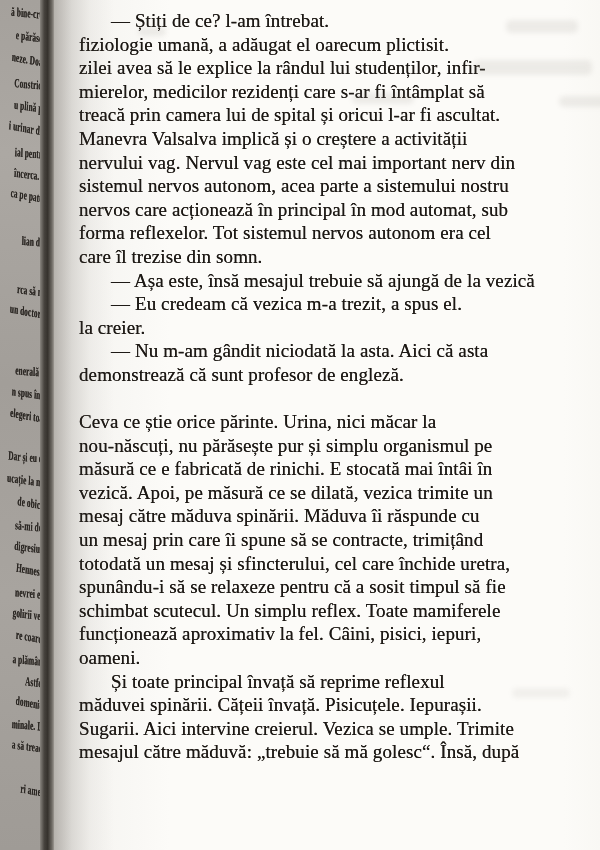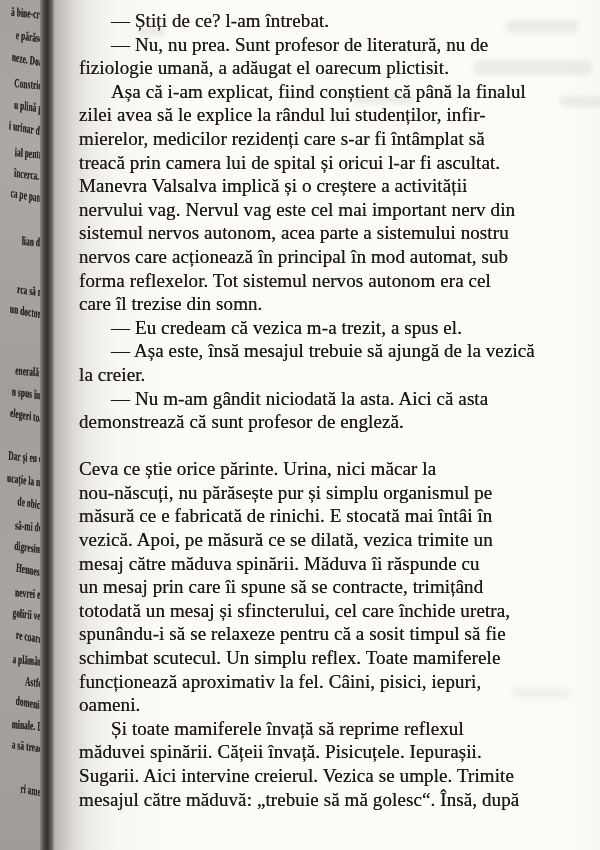--- a/index.html
+++ b/index.html
@@ -116,49 +116,47 @@
 
   <div class="page">
     <div class="ghost g1"></div>
     <div class="ghost g2"></div>
     <div class="ghost g3"></div>
     <div class="ghost g4"></div>
     <div class="ghost g5"></div>
     <div class="ghost g6"></div>
     <div class="text-block" id="text-block">
         <div class="line indent">— Știți de ce? l-am întrebat.</div>
-        <div class="line indent">— Nu, nu prea. Sunt profesor de literatură, nu de</div>
         <div class="line">fiziologie umană, a adăugat el oarecum plictisit.</div>
-        <div class="line indent">Așa că i-am explicat, fiind conștient că până la finalul</div>
         <div class="line">zilei avea să le explice la rândul lui studenților, infir-</div>
         <div class="line">mierelor, medicilor rezidenți care s-ar fi întâmplat să</div>
         <div class="line">treacă prin camera lui de spital și oricui l-ar fi ascultat.</div>
         <div class="line">Manevra Valsalva implică și o creștere a activității</div>
         <div class="line">nervului vag. Nervul vag este cel mai important nerv din</div>
         <div class="line">sistemul nervos autonom, acea parte a sistemului nostru</div>
         <div class="line">nervos care acționează în principal în mod automat, sub</div>
         <div class="line">forma reflexelor. Tot sistemul nervos autonom era cel</div>
         <div class="line">care îl trezise din somn.</div>
+        <div class="line indent">— Așa este, însă mesajul trebuie să ajungă de la vezică</div>
         <div class="line indent">— Eu credeam că vezica m-a trezit, a spus el.</div>
-        <div class="line indent">— Așa este, însă mesajul trebuie să ajungă de la vezică</div>
         <div class="line">la creier.</div>
         <div class="line indent">— Nu m-am gândit niciodată la asta. Aici că asta</div>
         <div class="line">demonstrează că sunt profesor de engleză.</div>
         <div class="line blank"></div>
         <div class="line">Ceva ce știe orice părinte. Urina, nici măcar la</div>
         <div class="line">nou-născuți, nu părăsește pur și simplu organismul pe</div>
         <div class="line">măsură ce e fabricată de rinichi. E stocată mai întâi în</div>
         <div class="line">vezică. Apoi, pe măsură ce se dilată, vezica trimite un</div>
         <div class="line">mesaj către măduva spinării. Măduva îi răspunde cu</div>
         <div class="line">un mesaj prin care îi spune să se contracte, trimițând</div>
         <div class="line">totodată un mesaj și sfincterului, cel care închide uretra,</div>
         <div class="line">spunându-i să se relaxeze pentru că a sosit timpul să fie</div>
         <div class="line">schimbat scutecul. Un simplu reflex. Toate mamiferele</div>
         <div class="line">funcționează aproximativ la fel. Câini, pisici, iepuri,</div>
         <div class="line">oameni.</div>
-        <div class="line indent">Și toate mamiferele învață să reprime reflexul</div>
+        <div class="line indent">Și toate principal învață să reprime reflexul</div>
         <div class="line">măduvei spinării. Cățeii învață. Pisicuțele. Iepurașii.</div>
         <div class="line">Sugarii. Aici intervine creierul. Vezica se umple. Trimite</div>
         <div class="line">mesajul către măduvă: „trebuie să mă golesc“. Însă, după</div>
       </div>
   </div>
 
 </div>
 
 </body></html>

